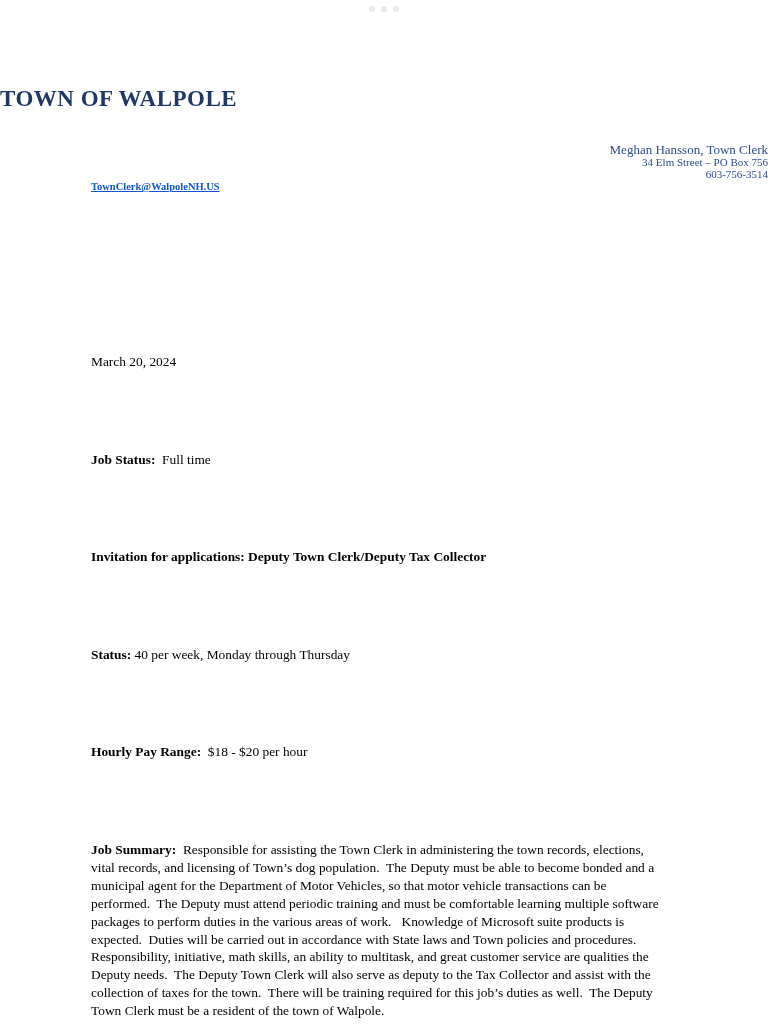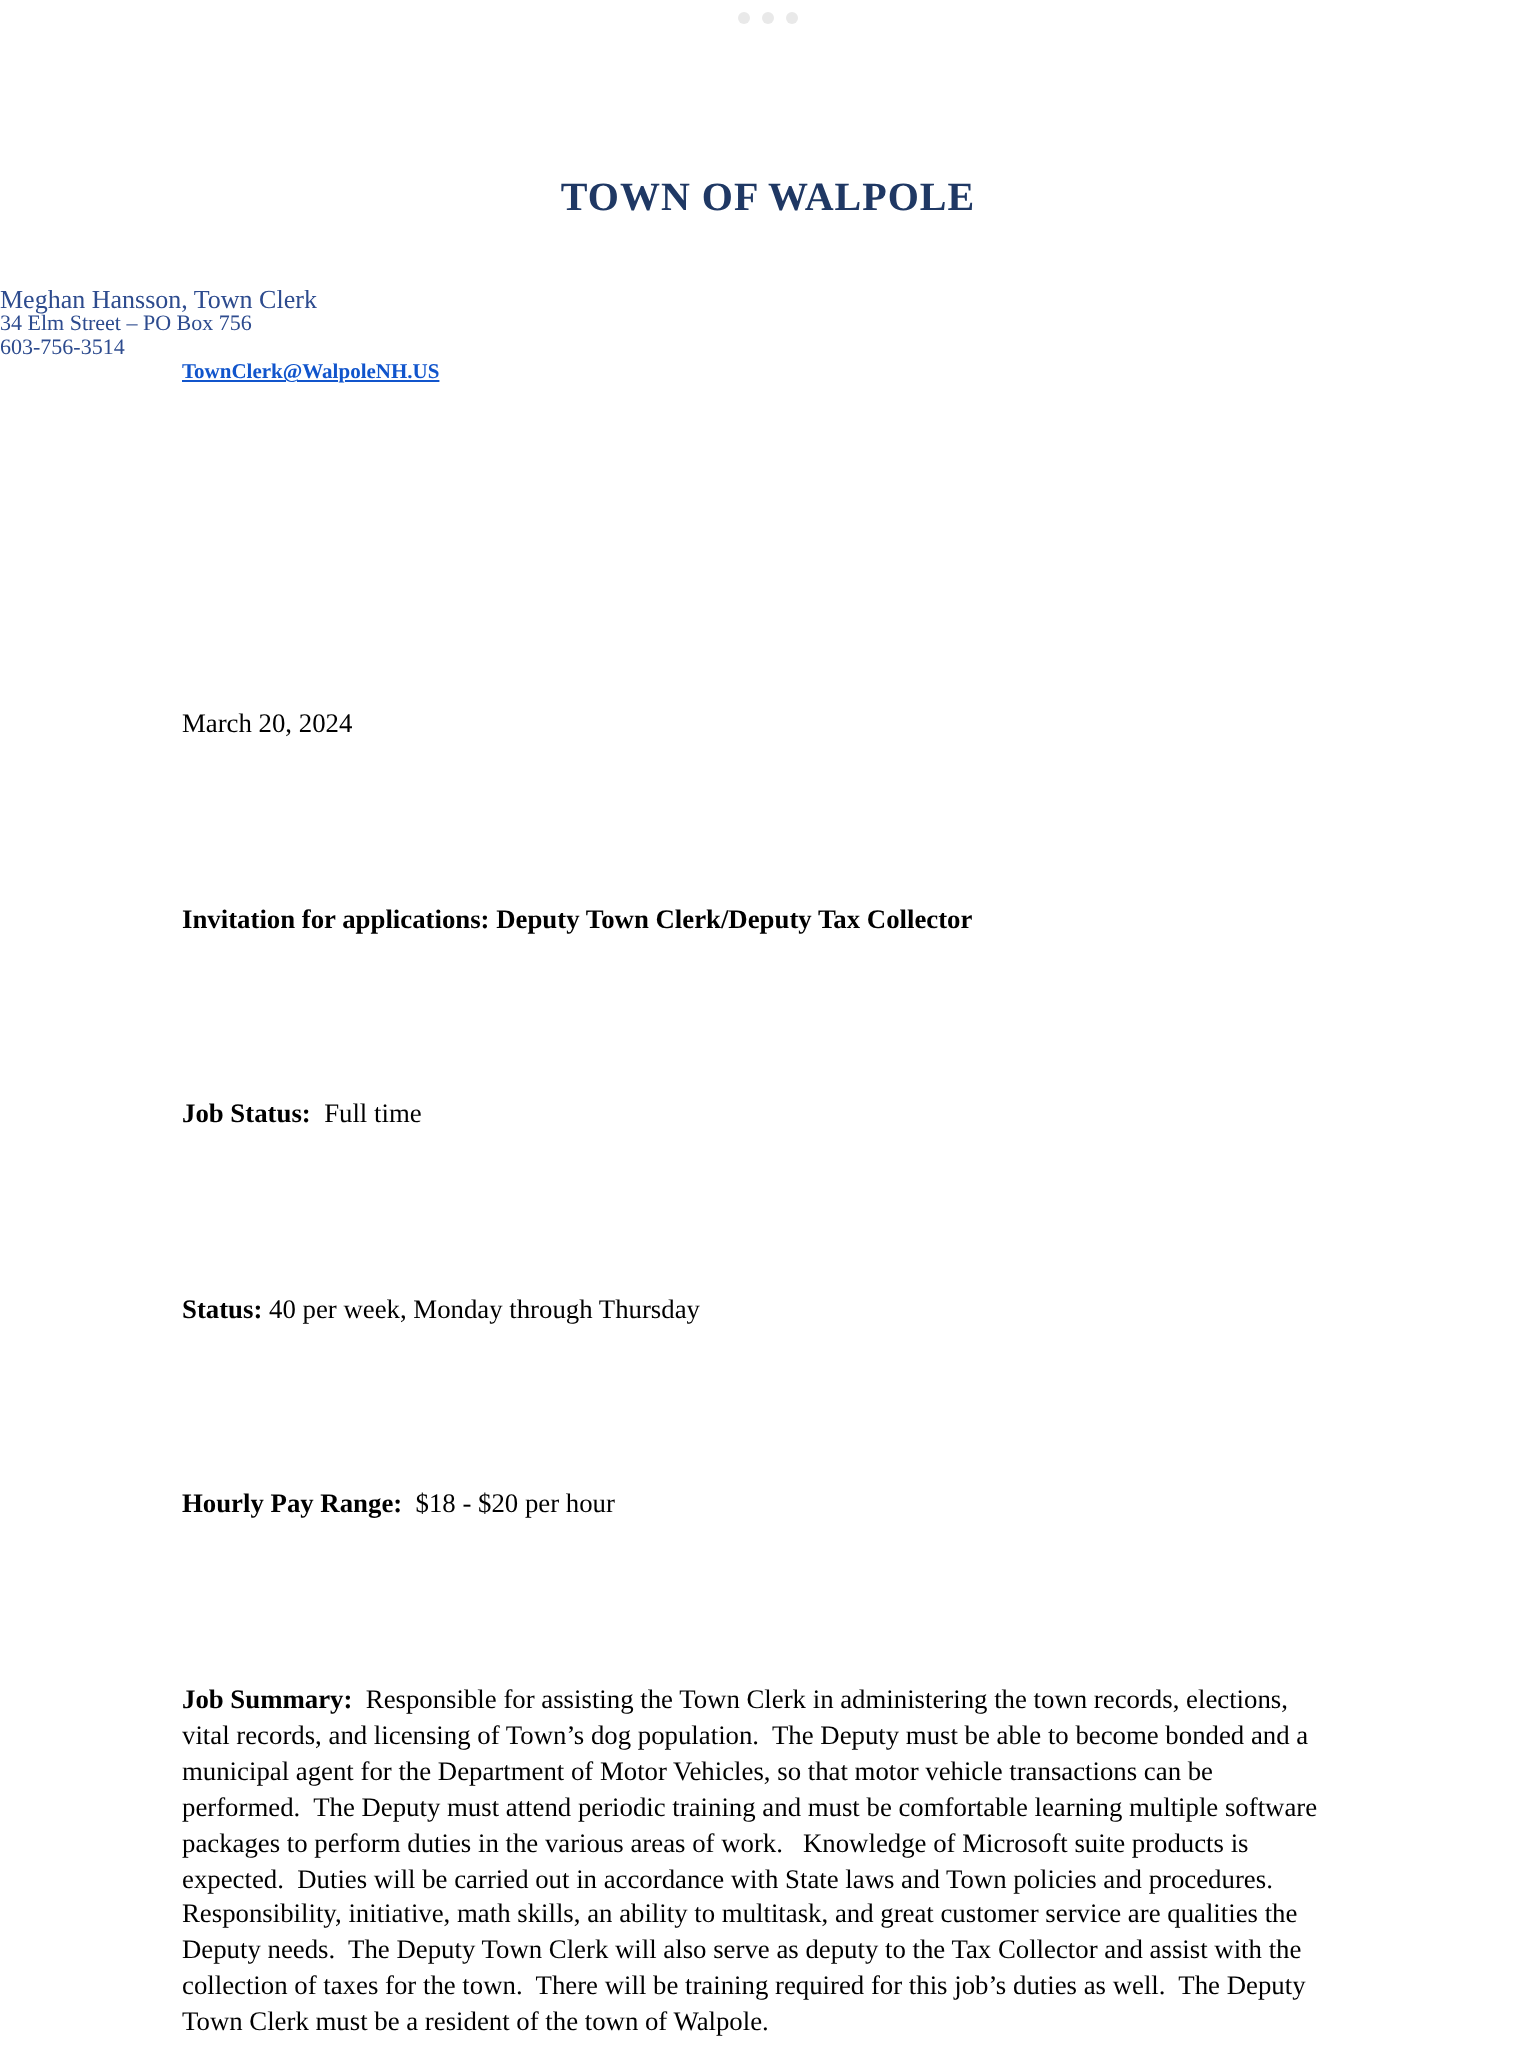--- a/index.html
+++ b/index.html
@@ -24,30 +24,29 @@
     gap: 6px;
   }
   .loading-dots .dot {
     width: 6px;
     height: 6px;
     border-radius: 50%;
     background: var(--dot_gray, #e9e9e9);
   }
   .letterhead-title {
     margin: 86px 0 0 0;
-    text-align: center;
     color: var(--title_navy, #1f3864);
-    font-size: 20px;
+    font-size: 23px;
     line-height: 26px;
     font-weight: bold;
     letter-spacing: 0.5px;
     font-family: "Liberation Serif", serif;
   }
   .contact {
-    text-align: left;
+    text-align: right;
     color: var(--contact_blue, #2d4b8e);
   }
   .contact-name {
     margin-top: 30px;
     font-size: 13px;
     line-height: 15px;
   }
   .contact-line {
     font-size: 11px;
     line-height: 11.6px;
@@ -97,23 +96,23 @@
 </div>
 
 <div class="email-row">
   <a href="#">TownClerk@WalpoleNH.US</a>
 </div>
 
 <div class="letter-body">
 
   <div class="block date-block">March 20, 2024</div>
 
+  <div class="block"><strong>Job Status:</strong><span>  Full time</span></div>
+
   <div class="block"><strong>Invitation for applications: Deputy Town Clerk/Deputy Tax Collector</strong></div>
-
-  <div class="block"><strong>Job Status:</strong><span>  Full time</span></div>
 
   <div class="block"><strong>Status:</strong><span> 40 per week, Monday through Thursday</span></div>
 
   <div class="block"><strong>Hourly Pay Range:</strong><span>  $18 - $20 per hour</span></div>
 
   <div class="block"><strong>Job Summary:</strong><span>  Responsible for assisting the Town Clerk in administering the town records, elections, vital records, and licensing of Town’s dog population.  The Deputy must be able to become bonded and a municipal agent for the Department of Motor Vehicles, so that motor vehicle transactions can be performed.  The Deputy must attend periodic training and must be comfortable learning multiple software packages to perform duties in the various areas of work.   Knowledge of Microsoft suite products is expected.  Duties will be carried out in accordance with State laws and Town policies and procedures.  Responsibility, initiative, math skills, an ability to multitask, and great customer service are qualities the Deputy needs.  The Deputy Town Clerk will also serve as deputy to the Tax Collector and assist with the collection of taxes for the town.  There will be training required for this job’s duties as well.  The Deputy Town Clerk must be a resident of the town of Walpole.</span></div>
 
   
 
 </div>

